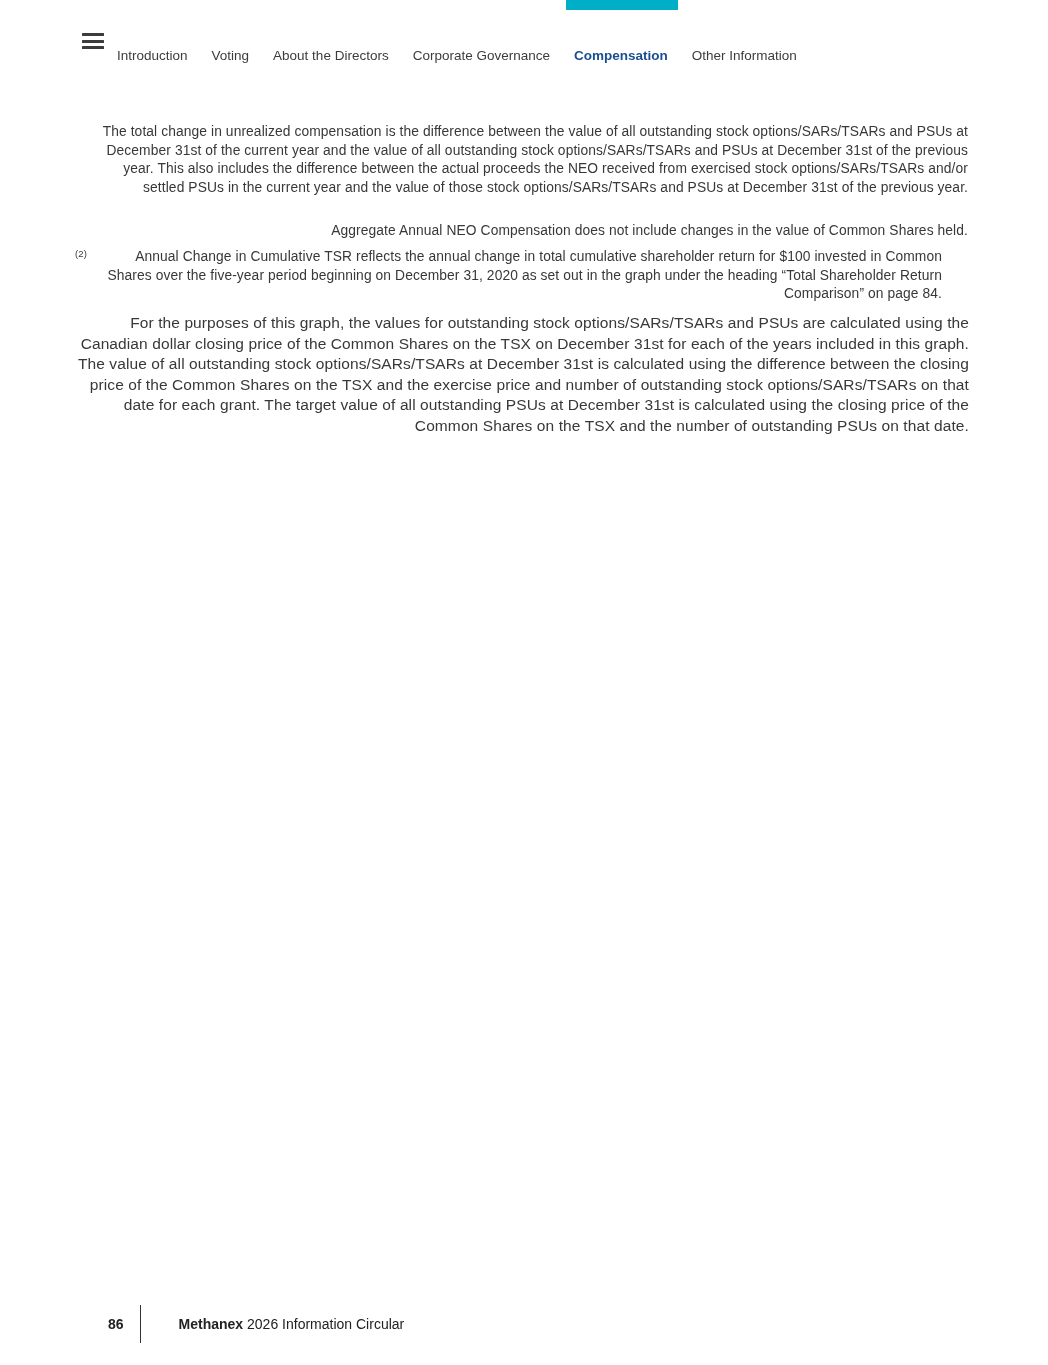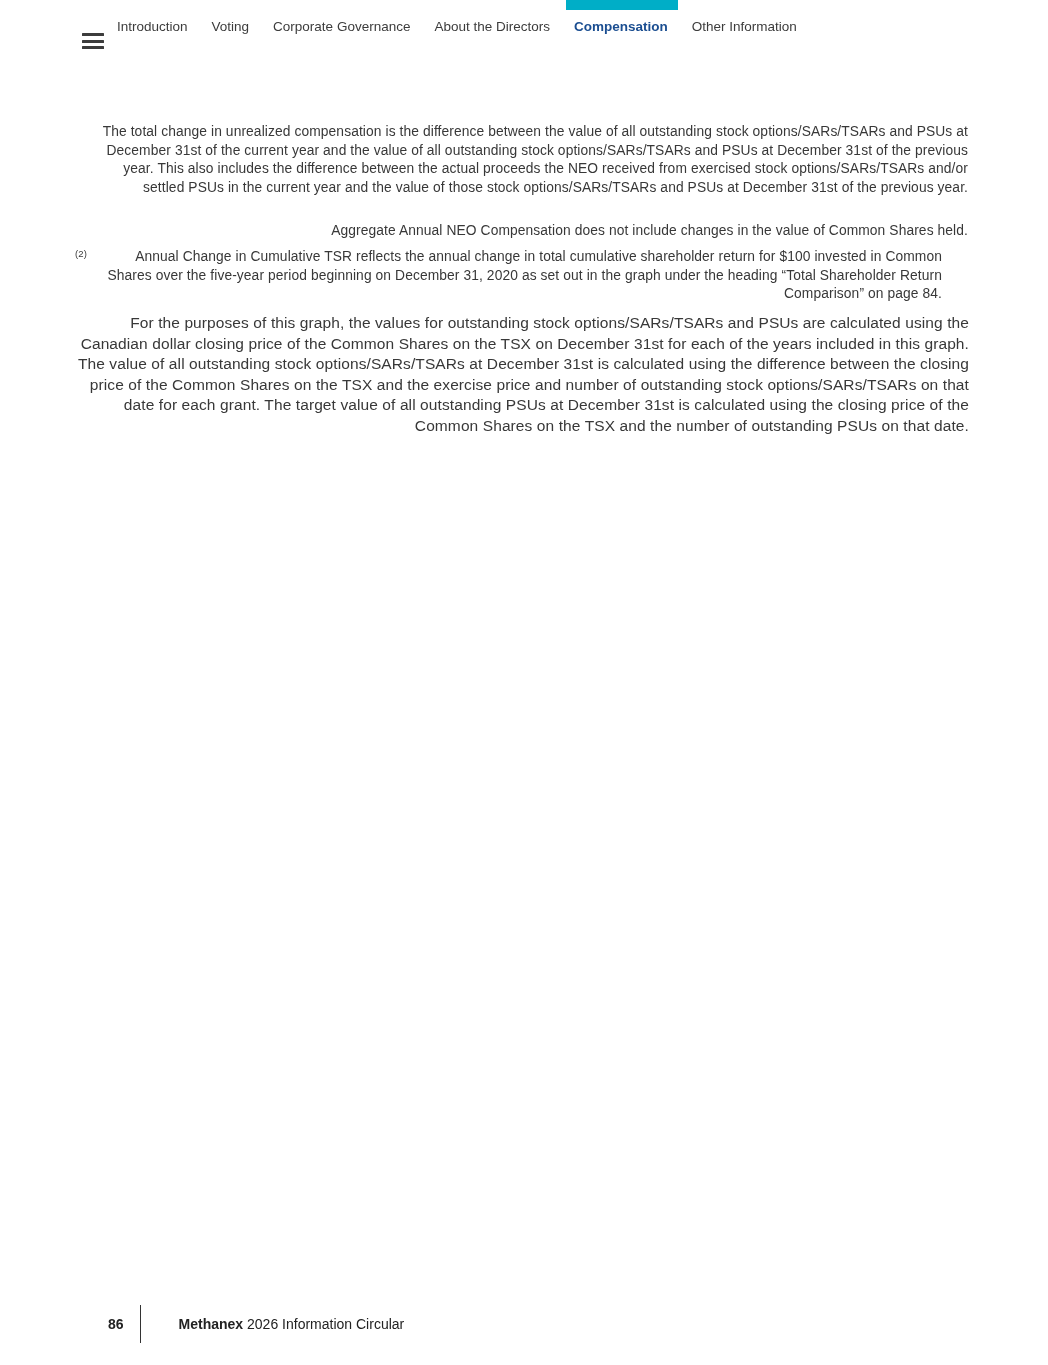--- a/index.html
+++ b/index.html
@@ -35,21 +35,21 @@
   .nav-items {
     position: absolute;
     left: 117px;
     top: 0;
     display: flex;
     gap: 24px;
     align-items: flex-start;
   }
   .nav-item {
     position: relative;
-    padding-top: 18px;
+    padding-top: 47px;
     font-size: 13.5px;
     line-height: 17px;
     color: #3c3c3c;
     white-space: nowrap;
     cursor: pointer;
   }
   .nav-item.active {
     color: #1B4E91;
     font-weight: bold;
   }
@@ -125,22 +125,22 @@
 
   <div class="hamburger">
     <div class="bar"></div>
     <div class="bar"></div>
     <div class="bar"></div>
   </div>
 
   <nav class="nav-items">
     <div class="nav-item">Introduction</div>
     <div class="nav-item">Voting</div>
+    <div class="nav-item">About the Directors</div>
     <div class="nav-item">Corporate Governance</div>
-    <div class="nav-item">About the Directors</div>
     <div class="nav-item active">
       <div class="tab-indicator"></div>
       <span>Compensation</span>
     </div>
     <div class="nav-item">Other Information</div>
   </nav>
 
   <p class="para footnote-text p-unrealized">The total change in unrealized compensation is the difference between the value of all outstanding stock options/SARs/TSARs and PSUs at December 31st of the current year and the value of all outstanding stock options/SARs/TSARs and PSUs at December 31st of the previous year. This also includes the difference between the actual proceeds the NEO received from exercised stock options/SARs/TSARs and/or settled PSUs in the current year and the value of those stock options/SARs/TSARs and PSUs at December 31st of the previous year.</p>
 
   <p class="para footnote-text p-aggregate">Aggregate Annual NEO Compensation does not include changes in the value of Common Shares held.</p>

